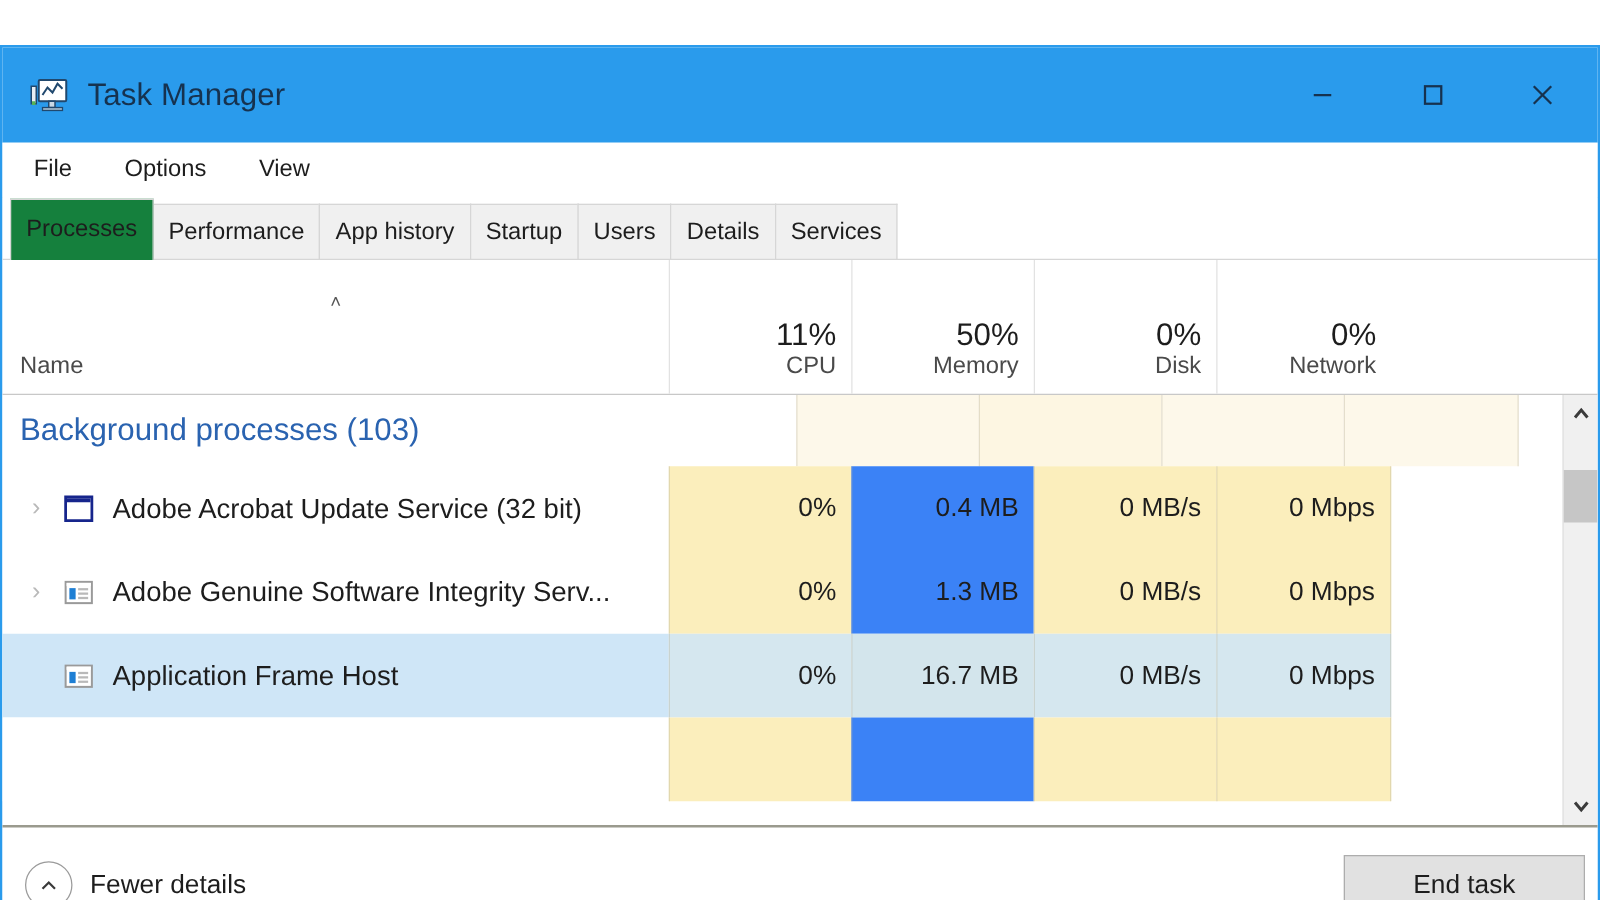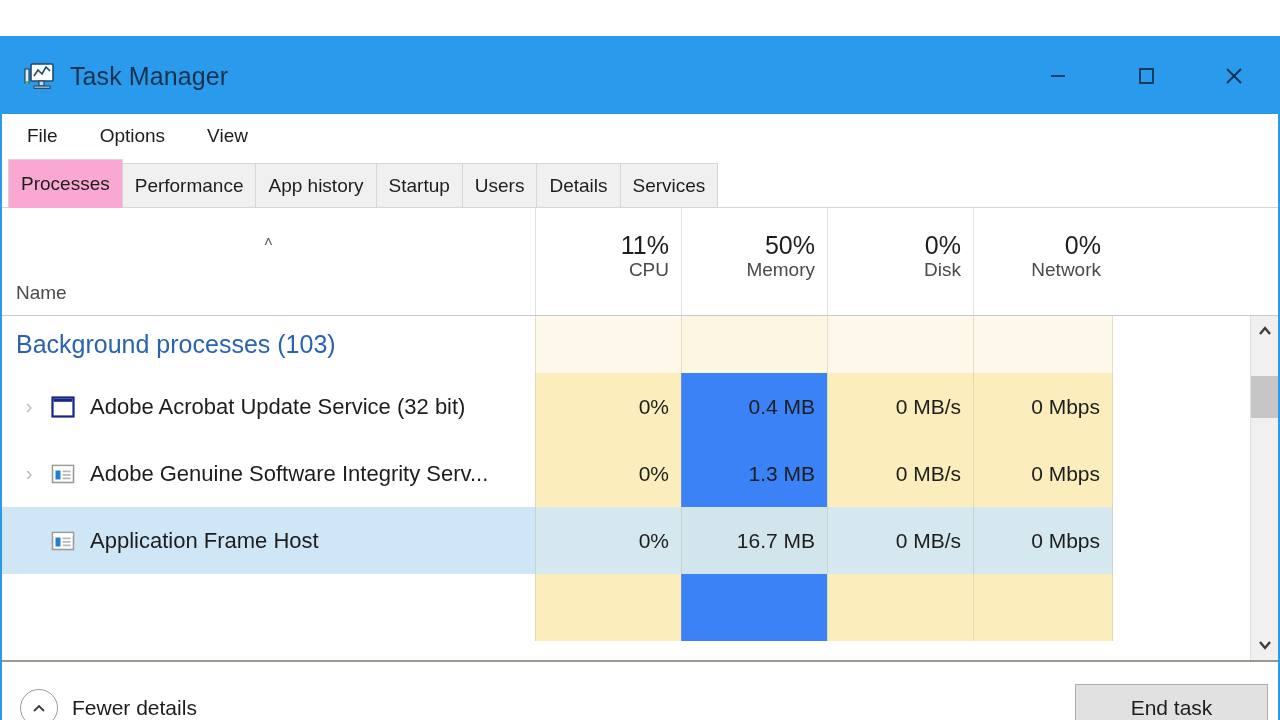--- a/index.html
+++ b/index.html
@@ -85,21 +85,21 @@
     color: #1d1d1d;
     background: #f0f0f0;
     border: 1px solid #d6d6d6;
     border-bottom: none;
     margin-right: -1px;
     position: relative;
     cursor: pointer;
     white-space: nowrap;
   }
   .tab.active {
-    background: #f9a8d4;
+    background: #15803d;
     height: 49px;
     z-index: 3;
     border-color: #d6d6d6;
   }
 
   
   .colheader {
     height: 108px;
     background: #ffffff;
     display: flex;
@@ -108,21 +108,21 @@
     position: relative;
   }
   .ch {
     position: relative;
     display: flex; flex-direction: column;
     justify-content: flex-end;
     cursor: pointer;
   }
   .ch + .ch { border-left: 1px solid #e2e2e2; }
   .ch-name { width: 533px; padding: 0 0 10px 14px; }
-  .ch-metric { width: 146px; padding: 0 12px 10px 0; align-items: flex-end; justify-content: center; }
+  .ch-metric { width: 146px; padding: 0 12px 10px 0; align-items: flex-end; }
   .ch-metric.w-net { width: 140px; }
   .ch-pct {
     font-size: 25px; color: #1d1d1d; line-height: 1.05;
     text-align: right;
   }
   .ch-lbl {
     font-size: 19px; color: #4a4a4a; line-height: 1.25;
     text-align: right;
   }
   .ch-name .ch-lbl { text-align: left; }
@@ -173,21 +173,21 @@
   .row.data .cell-metric.mem { background: #3b82f6; }
   .row.sel .cell-name { background: #cfe6f7; }
   .row.sel .cell-metric { background: #d5e7ef; }
   .row.sel .cell-metric.mem { background: #d3e5ec; }
 
   .group-label {
     font-size: 25px; color: #2a63b0; padding-left: 14px;
     display: flex; align-items: center;
   }
   .group-name-cell {
-    width: 533px; background: #ffffff; display: flex; align-items: center;
+    width: 635px; background: #ffffff; display: flex; align-items: center;
   }
 
   .chev {
     width: 30px; flex: 0 0 30px;
     display: flex; align-items: center; justify-content: center;
     color: #b9b9b9; font-size: 20px; cursor: pointer;
     margin-left: -2px;
   }
   .chev.empty { color: transparent; cursor: default; }
   .proc-icon {

